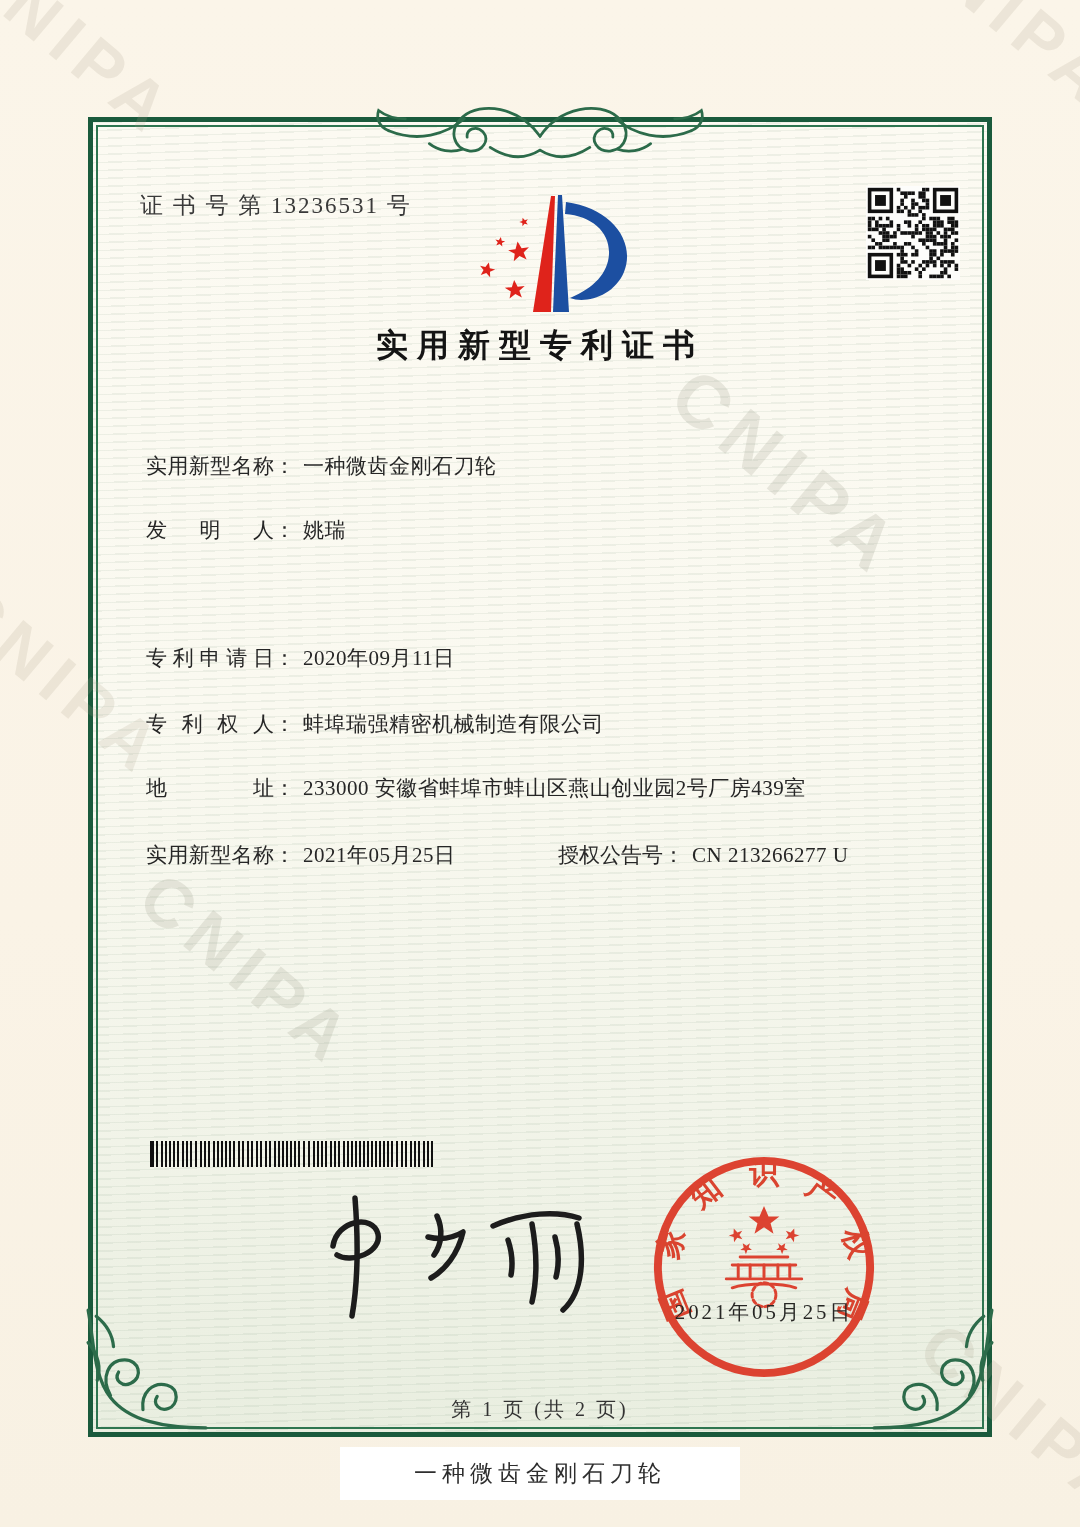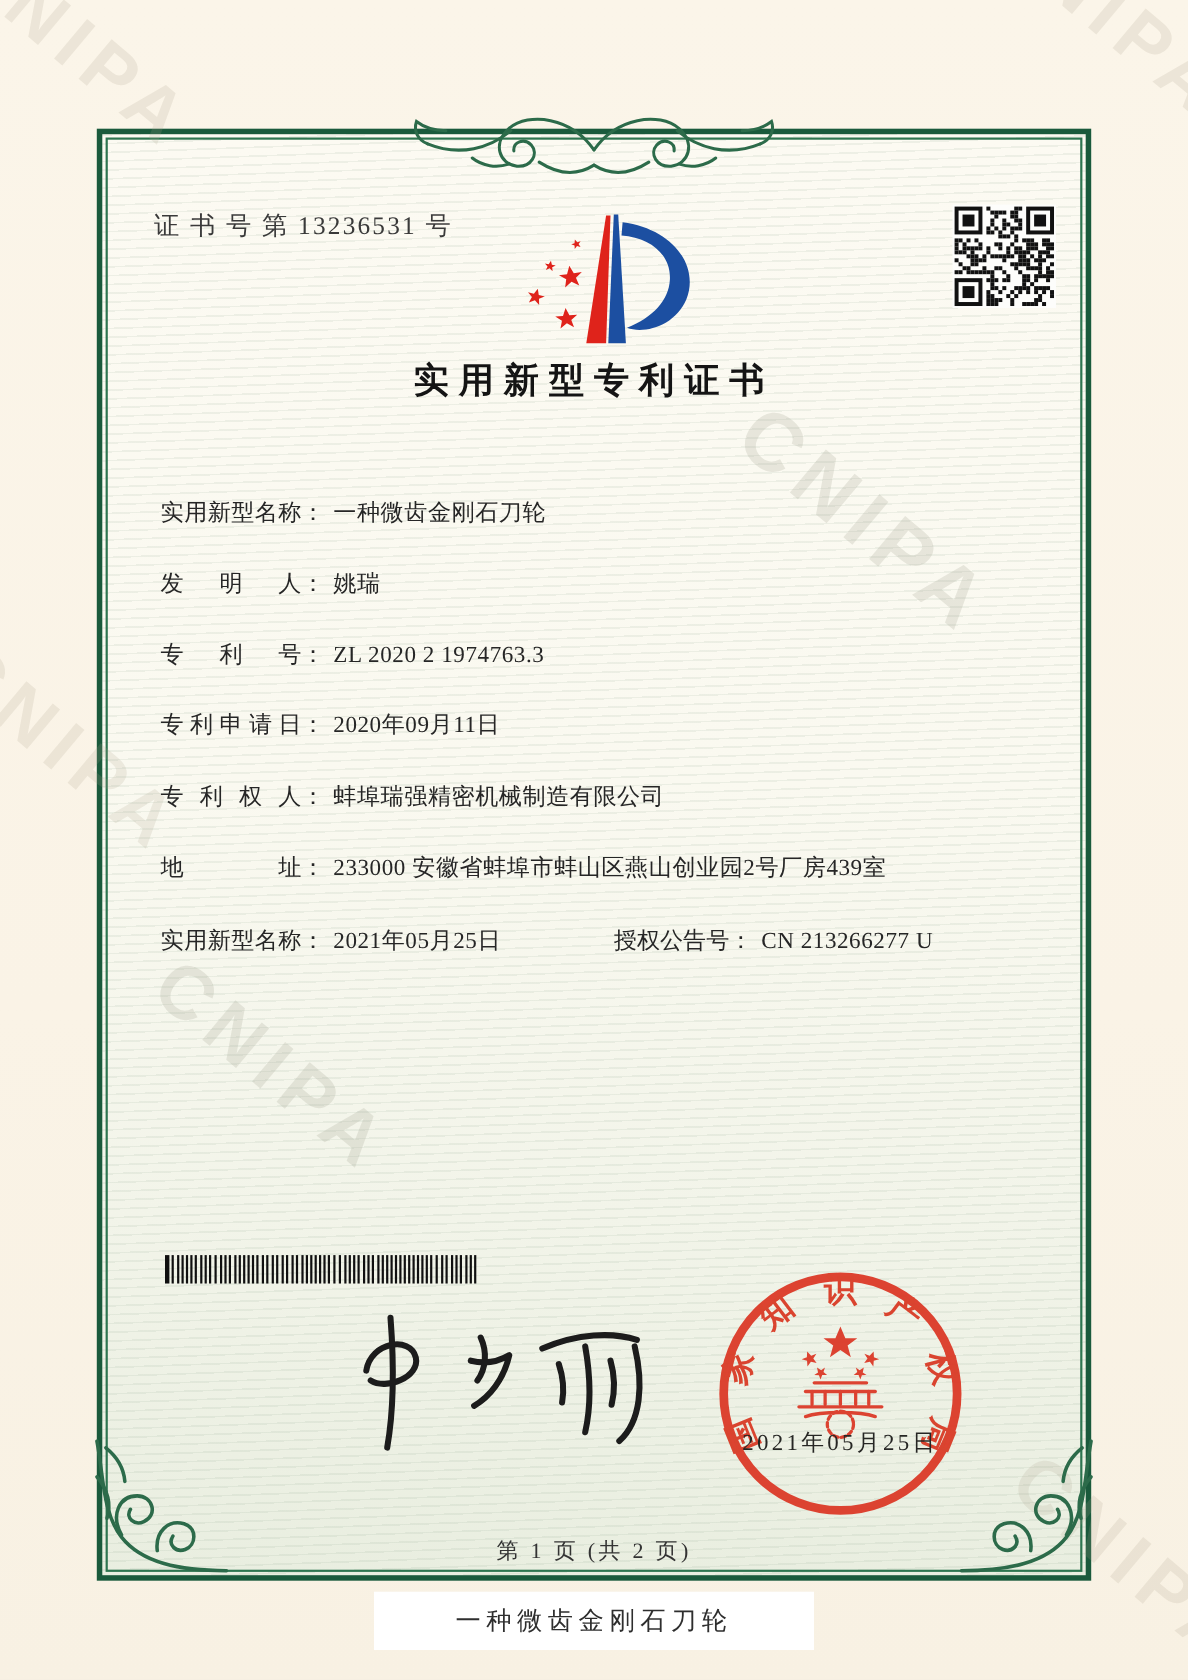--- a/index.html
+++ b/index.html
@@ -389,23 +389,20 @@
     </svg>
 
   <div class="title">实用新型专利证书</div>
 
   <div class="row r0">
     <span class="flabel">实用新型名称</span><span class="colon">：</span><span class="fvalue">一种微齿金刚石刀轮</span>
   </div>
   <div class="row r1">
     <span class="flabel">发明人</span><span class="colon">：</span><span class="fvalue">姚瑞</span>
   </div>
-  <div class="row r2">
-    <span class="flabel">专利号</span><span class="colon">：</span><span class="fvalue">ZL 2020 2 1974763.3</span>
-  </div>
   <div class="row r3">
     <span class="flabel">专利申请日</span><span class="colon">：</span><span class="fvalue">2020年09月11日</span>
   </div>
   <div class="row r4">
     <span class="flabel">专利权人</span><span class="colon">：</span><span class="fvalue">蚌埠瑞强精密机械制造有限公司</span>
   </div>
   <div class="row r5">
     <span class="flabel">地址</span><span class="colon">：</span><span class="fvalue">233000 安徽省蚌埠市蚌山区燕山创业园2号厂房439室</span>
   </div>
   <div class="row r6">

